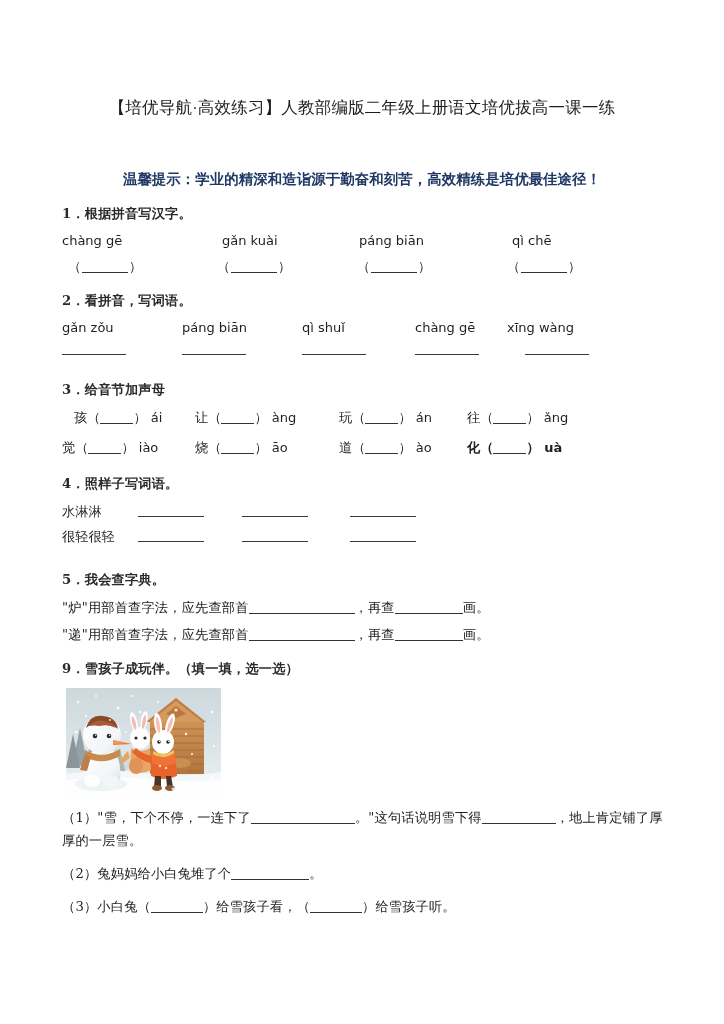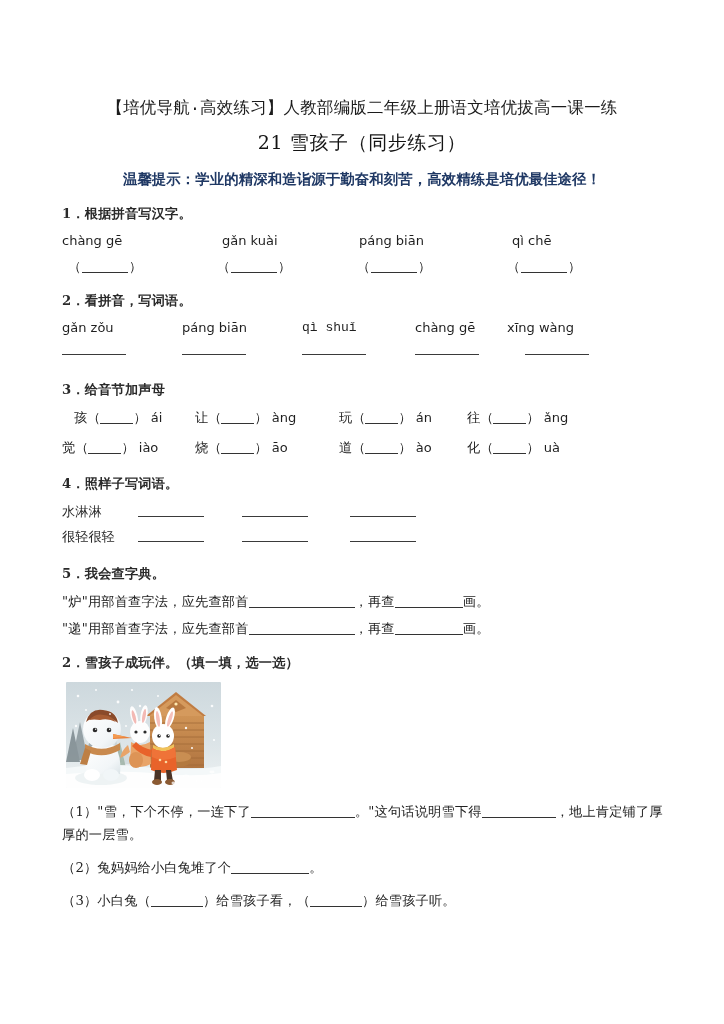--- a/index.html
+++ b/index.html
@@ -20,21 +20,21 @@
     left: 0; top: 0;
     width: 724px;
     height: 1024px;
     background: #fff;
   }
   .doc-title {
     position: absolute;
     left: 0; top: 97px;
     width: 724px;
     text-align: center;
-    font-family: Liberation Mono, monospace;
+    font-family: Liberation Sans, sans-serif;
     font-size: 16.5px;
     letter-spacing: 0.2px;
     color: #1c1c1c;
     white-space: nowrap;
   }
   .doc-subtitle {
     position: absolute;
     left: 0; top: 130px;
     width: 724px;
     text-align: center;
@@ -216,21 +216,20 @@
     height: 11px;
     vertical-align: -2px;
   }
 </style>
 </head>
 <body>
 
 <div class="page">
 
   <div class="doc-title">【培优导航·高效练习】人教部编版二年级上册语文培优拔高一课一练</div>
-  <div class="doc-subtitle">21 雪孩子（同步练习）</div>
   <div class="tip-line">温馨提示：学业的精深和造诣源于勤奋和刻苦，高效精练是培优最佳途径！</div>
 
   <div class="body-area">
 
 
     <div class="q-head">1．根据拼音写汉字。</div>
     <div class="pinyin-row">
       <span class="abs" style="left:0px;">chàng gē</span>
       <span class="abs" style="left:160px;">gǎn kuài</span>
       <span class="abs" style="left:297px;">páng biān</span>
@@ -240,21 +239,21 @@
       <span class="abs" style="left:6px;"><span>（</span><span class="u"></span><span>）</span></span>
       <span class="abs" style="left:155px;"><span>（</span><span class="u"></span><span>）</span></span>
       <span class="abs" style="left:295px;"><span>（</span><span class="u"></span><span>）</span></span>
       <span class="abs" style="left:445px;"><span>（</span><span class="u"></span><span>）</span></span>
     </div>
 
     <div class="q-head">2．看拼音，写词语。</div>
     <div class="pinyin-row">
       <span class="abs" style="left:0px;">gǎn  zǒu</span>
       <span class="abs" style="left:120px;">páng biān</span>
-      <span class="abs" style="left:240px;font-family:Liberation Mono, monospace;">qì   shuǐ</span>
+      <span class="abs" style="left:240px;">qì   shuǐ</span>
       <span class="abs" style="left:353px;">chàng gē</span>
       <span class="abs" style="left:445px;">xīng wàng</span>
     </div>
     <div class="line-row">
       <span class="longline" style="left:0px;   width:64px;"></span>
       <span class="longline" style="left:120px; width:64px;"></span>
       <span class="longline" style="left:240px; width:64px;"></span>
       <span class="longline" style="left:353px; width:64px;"></span>
       <span class="longline" style="left:463px; width:64px;"></span>
     </div>
@@ -263,46 +262,46 @@
     <div class="tone-row">
       <span class="tone-item" style="left:12px;"><span>孩</span><span>（</span><span class="u"></span><span>）</span> <span class="py">ái</span></span>
       <span class="tone-item" style="left:133px;"><span>让</span><span>（</span><span class="u"></span><span>）</span> <span class="py">àng</span></span>
       <span class="tone-item" style="left:277px;"><span>玩</span><span>（</span><span class="u"></span><span>）</span> <span class="py">án</span></span>
       <span class="tone-item" style="left:405px;"><span>往</span><span>（</span><span class="u"></span><span>）</span> <span class="py">ǎng</span></span>
     </div>
     <div class="tone-row" style="margin-bottom:12px;">
       <span class="tone-item" style="left:0px;"><span>觉</span><span>（</span><span class="u"></span><span>）</span> <span class="py">iào</span></span>
       <span class="tone-item" style="left:133px;"><span>烧</span><span>（</span><span class="u"></span><span>）</span> <span class="py">āo</span></span>
       <span class="tone-item" style="left:277px;"><span>道</span><span>（</span><span class="u"></span><span>）</span> <span class="py">ào</span></span>
-      <span class="tone-item" style="left:405px;"><span>化</span><span>（</span><span class="u"></span><span>）</span> <span class="py">uà</span></span>
+      <span class="tone-item" style="left:405px;font-weight:bold;"><span>化</span><span>（</span><span class="u"></span><span>）</span> <span class="py">uà</span></span>
     </div>
 
     <div class="q-head">4．照样子写词语。</div>
     <div class="sample-row">
       <span class="sample-label">水淋淋</span>
       <span class="sample-blank" style="left:76px;  width:66px;"></span>
       <span class="sample-blank" style="left:180px; width:66px;"></span>
       <span class="sample-blank" style="left:288px; width:66px;"></span>
     </div>
     <div class="sample-row" style="margin-bottom:12px;">
       <span class="sample-label">很轻很轻</span>
       <span class="sample-blank" style="left:76px;  width:66px;"></span>
       <span class="sample-blank" style="left:180px; width:66px;"></span>
       <span class="sample-blank" style="left:288px; width:66px;"></span>
     </div>
 
-    <div class="q-head" style="margin-top:12px;">5．我会查字典。</div>
+    <div class="q-head" style="margin-top:18px;">5．我会查字典。</div>
     <div class="dict-row">
       <span>"炉"用部首查字法，应先查部首</span><span class="ul-long"></span><span>，再查</span><span class="ul-mid"></span><span>画。</span>
     </div>
     <div class="dict-row" style="margin-bottom:16px;">
       <span>"递"用部首查字法，应先查部首</span><span class="ul-long"></span><span>，再查</span><span class="ul-mid"></span><span>画。</span>
     </div>
 
-    <div class="q-head">2．雪孩子成玩伴。（填一填，选一选）</div>
+    <div class="q-head">9．雪孩子成玩伴。（填一填，选一选）</div>
 
     <div class="illus-wrap">
       <svg width="155" height="106" viewBox="0 0 155 106" xmlns="http://www.w3.org/2000/svg">
         <defs>
           <linearGradient id="sky" x1="0" y1="0" x2="0" y2="1">
             <stop offset="0%" stop-color="#cdd8dd"></stop>
             <stop offset="60%" stop-color="#dde5e8"></stop>
             <stop offset="100%" stop-color="#eef2f3"></stop>
           </linearGradient>
           <linearGradient id="snowbody" x1="0" y1="0" x2="1" y2="1">

